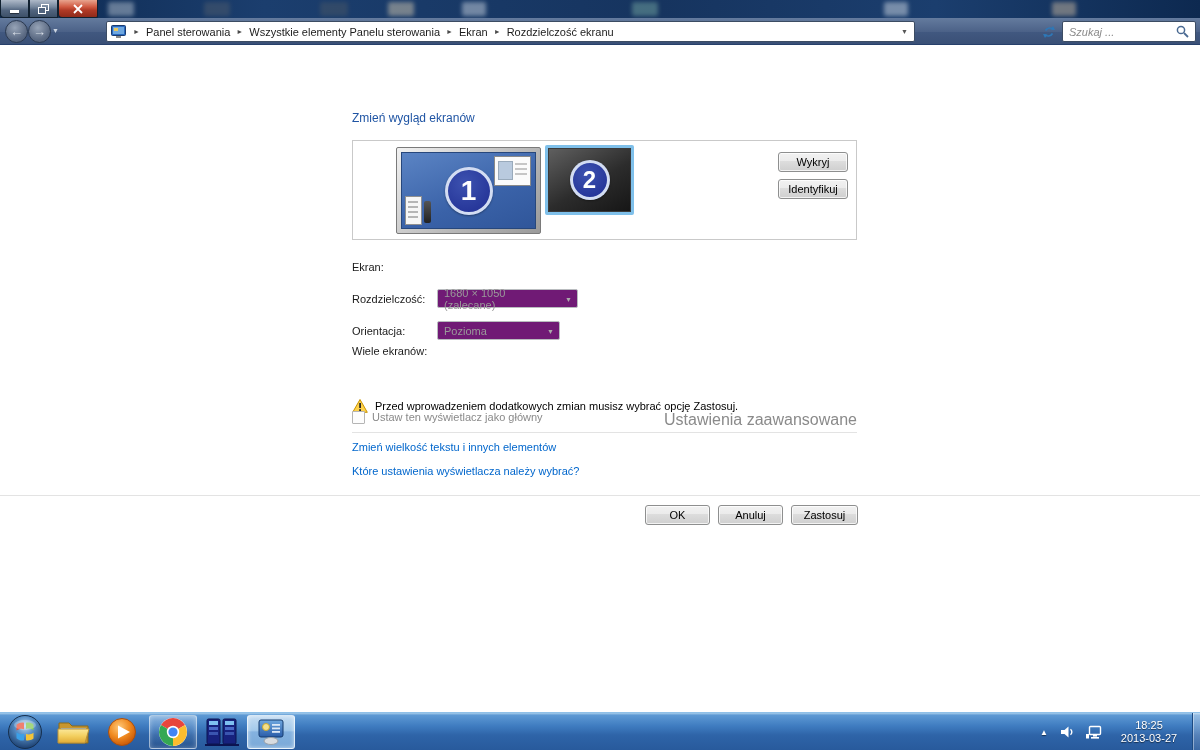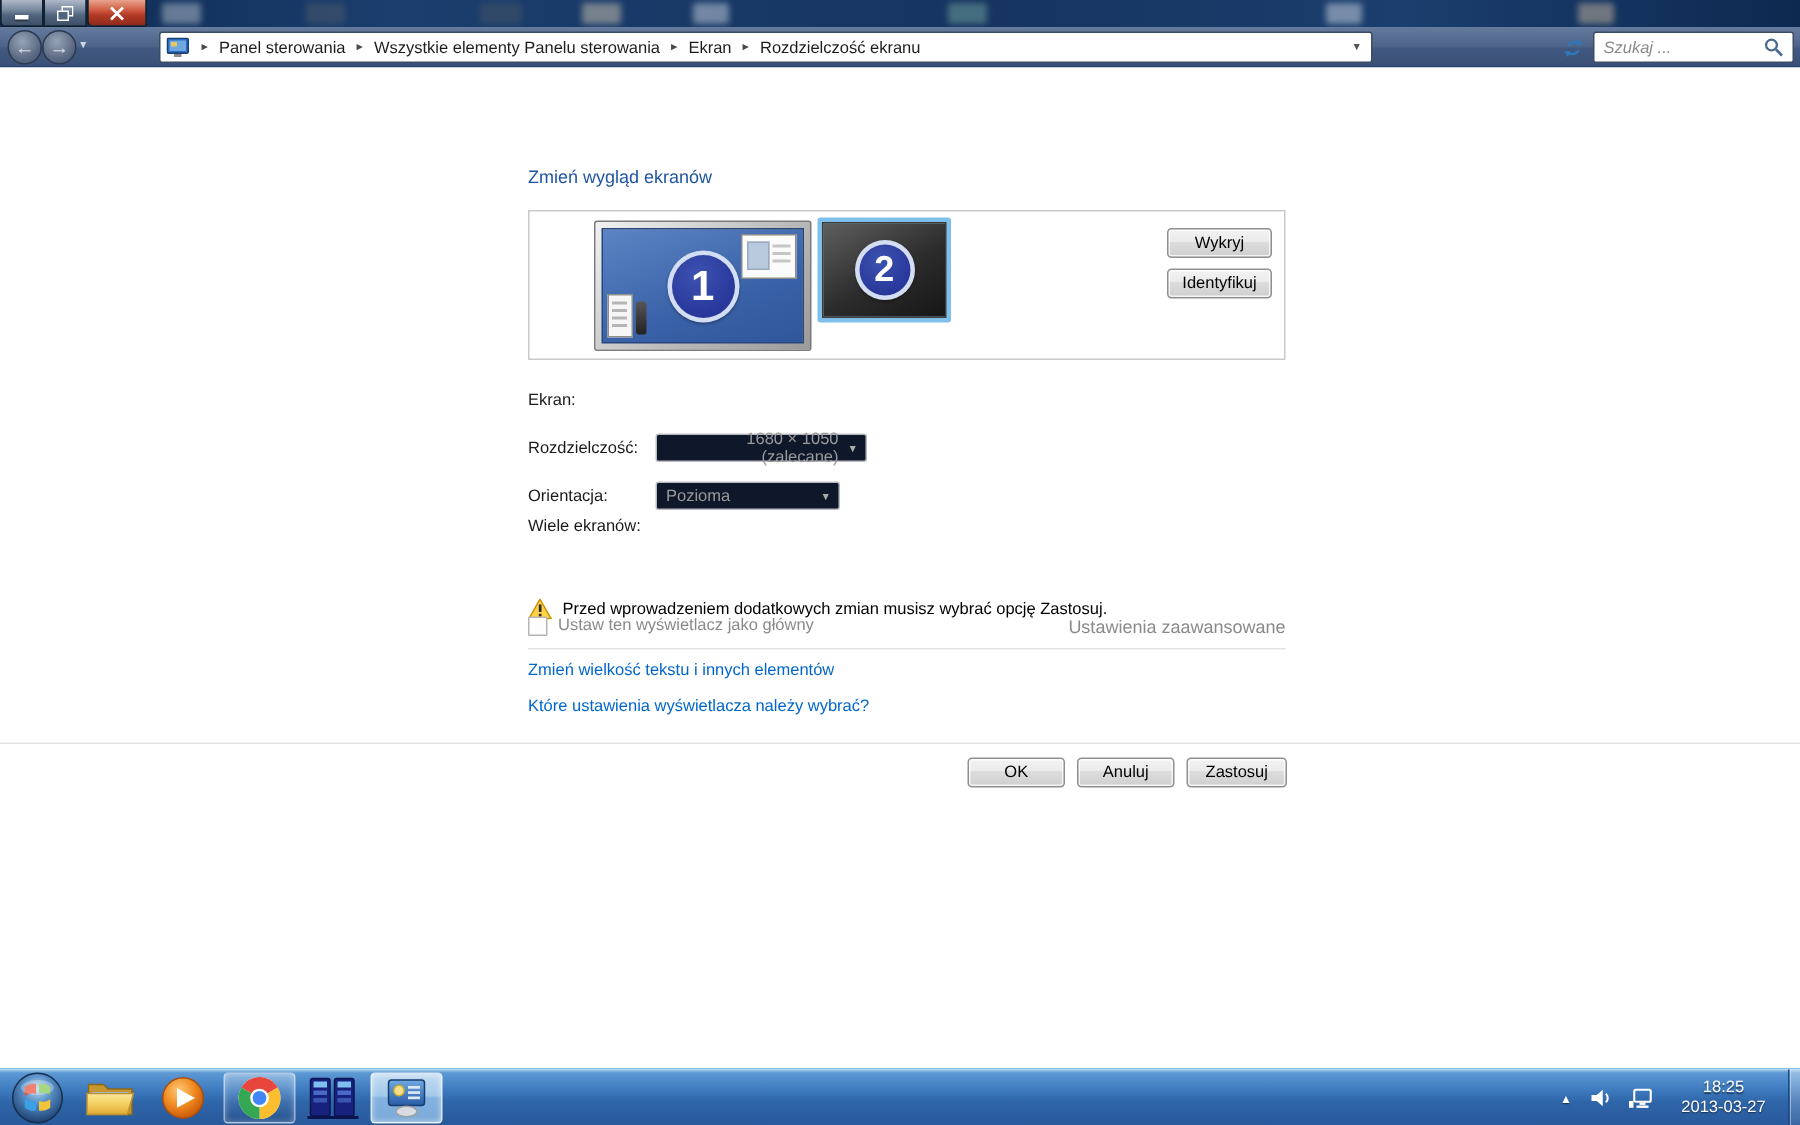--- a/index.html
+++ b/index.html
@@ -77,28 +77,28 @@
     box-shadow:inset 0 0 0 1px rgba(255,255,255,.75);
     display:flex; align-items:center; justify-content:center; font-family:"Liberation Sans",sans-serif; }
   #btn-detect { left:425px; top:11px; width:70px; height:20px; }
   #btn-identify { left:425px; top:38px; width:70px; height:20px; }
 
   .formlabel { position:absolute; left:352px; font-size:11px; color:#1a1a1a; }
   .combo { position:absolute; left:437px; height:19px; border:1px solid #707070; border-radius:2px;
     background:linear-gradient(#f4f4f4,#ededed 45%,#e2e2e2 46%,#d8d8d8);
     font-size:11px; color:#000; display:flex; align-items:center; padding:0 18px 0 6px; }
   .combo .arrow { position:absolute; right:5px; top:6px; font-size:7px; color:#333; }
-  .combo.disabled { border-color:#b9bcbf; background:#0f172a; color:#9a9a9a;text-align:right; }
+  .combo.disabled { border-color:#b9bcbf; background:#701a75; color:#9a9a9a; }
   .combo.disabled .arrow { color:#ababab; }
 
   #warnrow { left:352px; top:338px; display:flex; align-items:center;margin-top:16px; }
   #warntext { font-size:11px; color:#000; margin-left:7px; }
   #checkbox { left:352px; top:366px; width:13px; height:13px; background:#fdfdfd; border:1px solid #b5b5b5; border-radius:1px; }
   #checkboxlabel { left:372px; top:366px; font-size:11px; color:#8a8a8a; }
-  #advanced { top:366px; right:343px; font-size:12px; color:#8a8a8a; }
+  #advanced { top:366px; right:343px; font-size:16px; color:#8a8a8a; }
   .divider { background:#e3e3e3; height:1px; }
   .bluelink { position:absolute; left:352px; font-size:11px; color:#0066cc; cursor:pointer; }
   #okbtn { left:645px; top:460px; width:65px; height:20px; }
   #cancelbtn { left:718px; top:460px; width:65px; height:20px; }
   #applybtn { left:791px; top:460px; width:67px; height:20px; }
 
   
   #taskbar { left:0; top:712px; width:1200px; height:38px;
     background:linear-gradient(#a5cdec,#5d99d4 6%,#3f7cc0 35%,#2e64a8 60%,#285a9c);
     border-top:1px solid #8fc0e8; }

